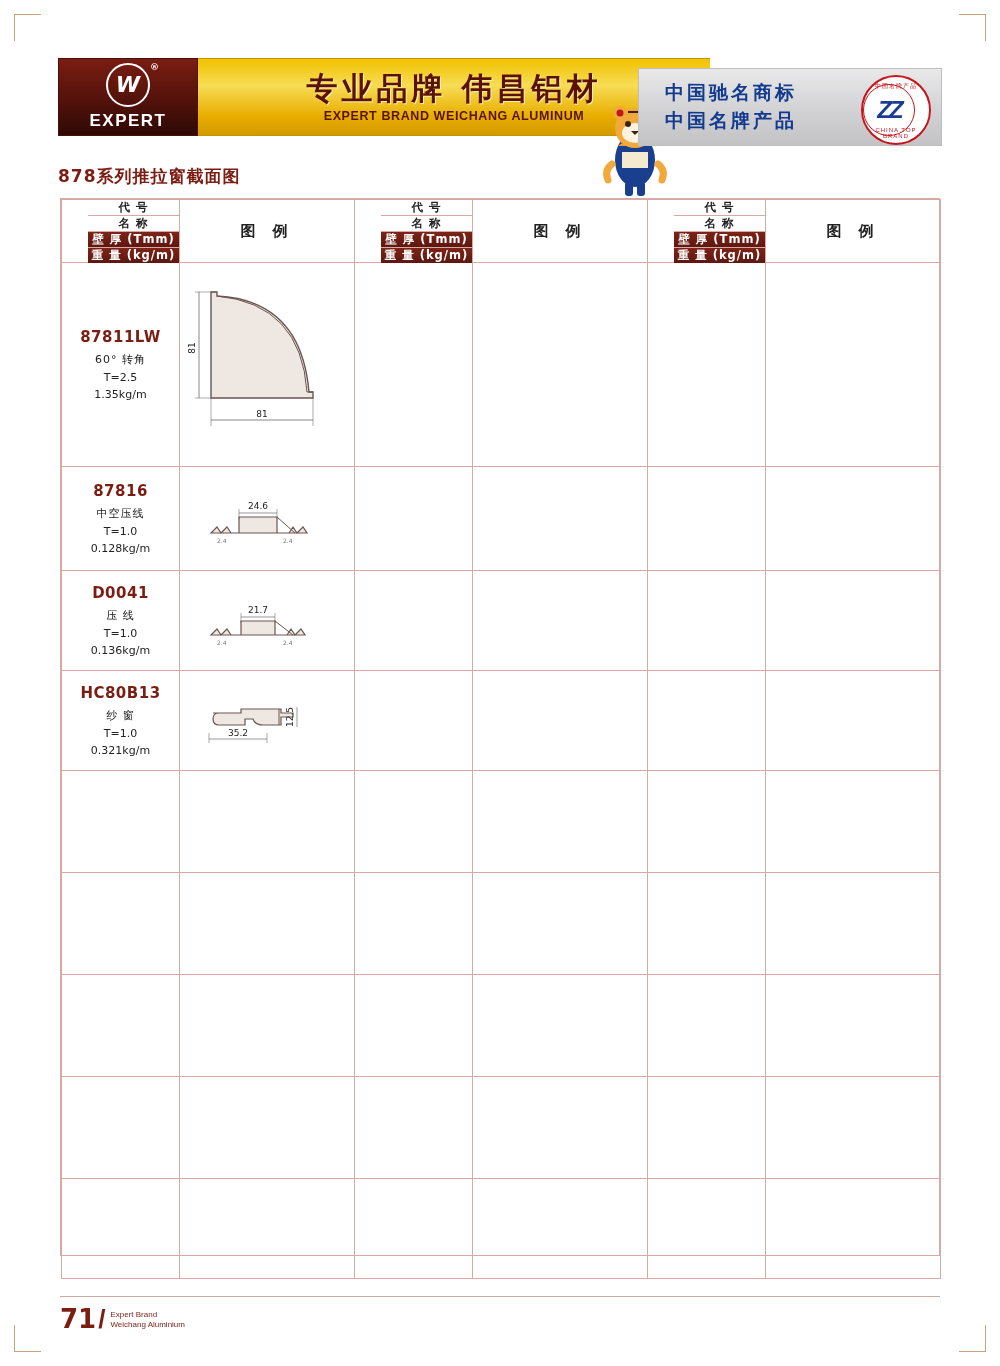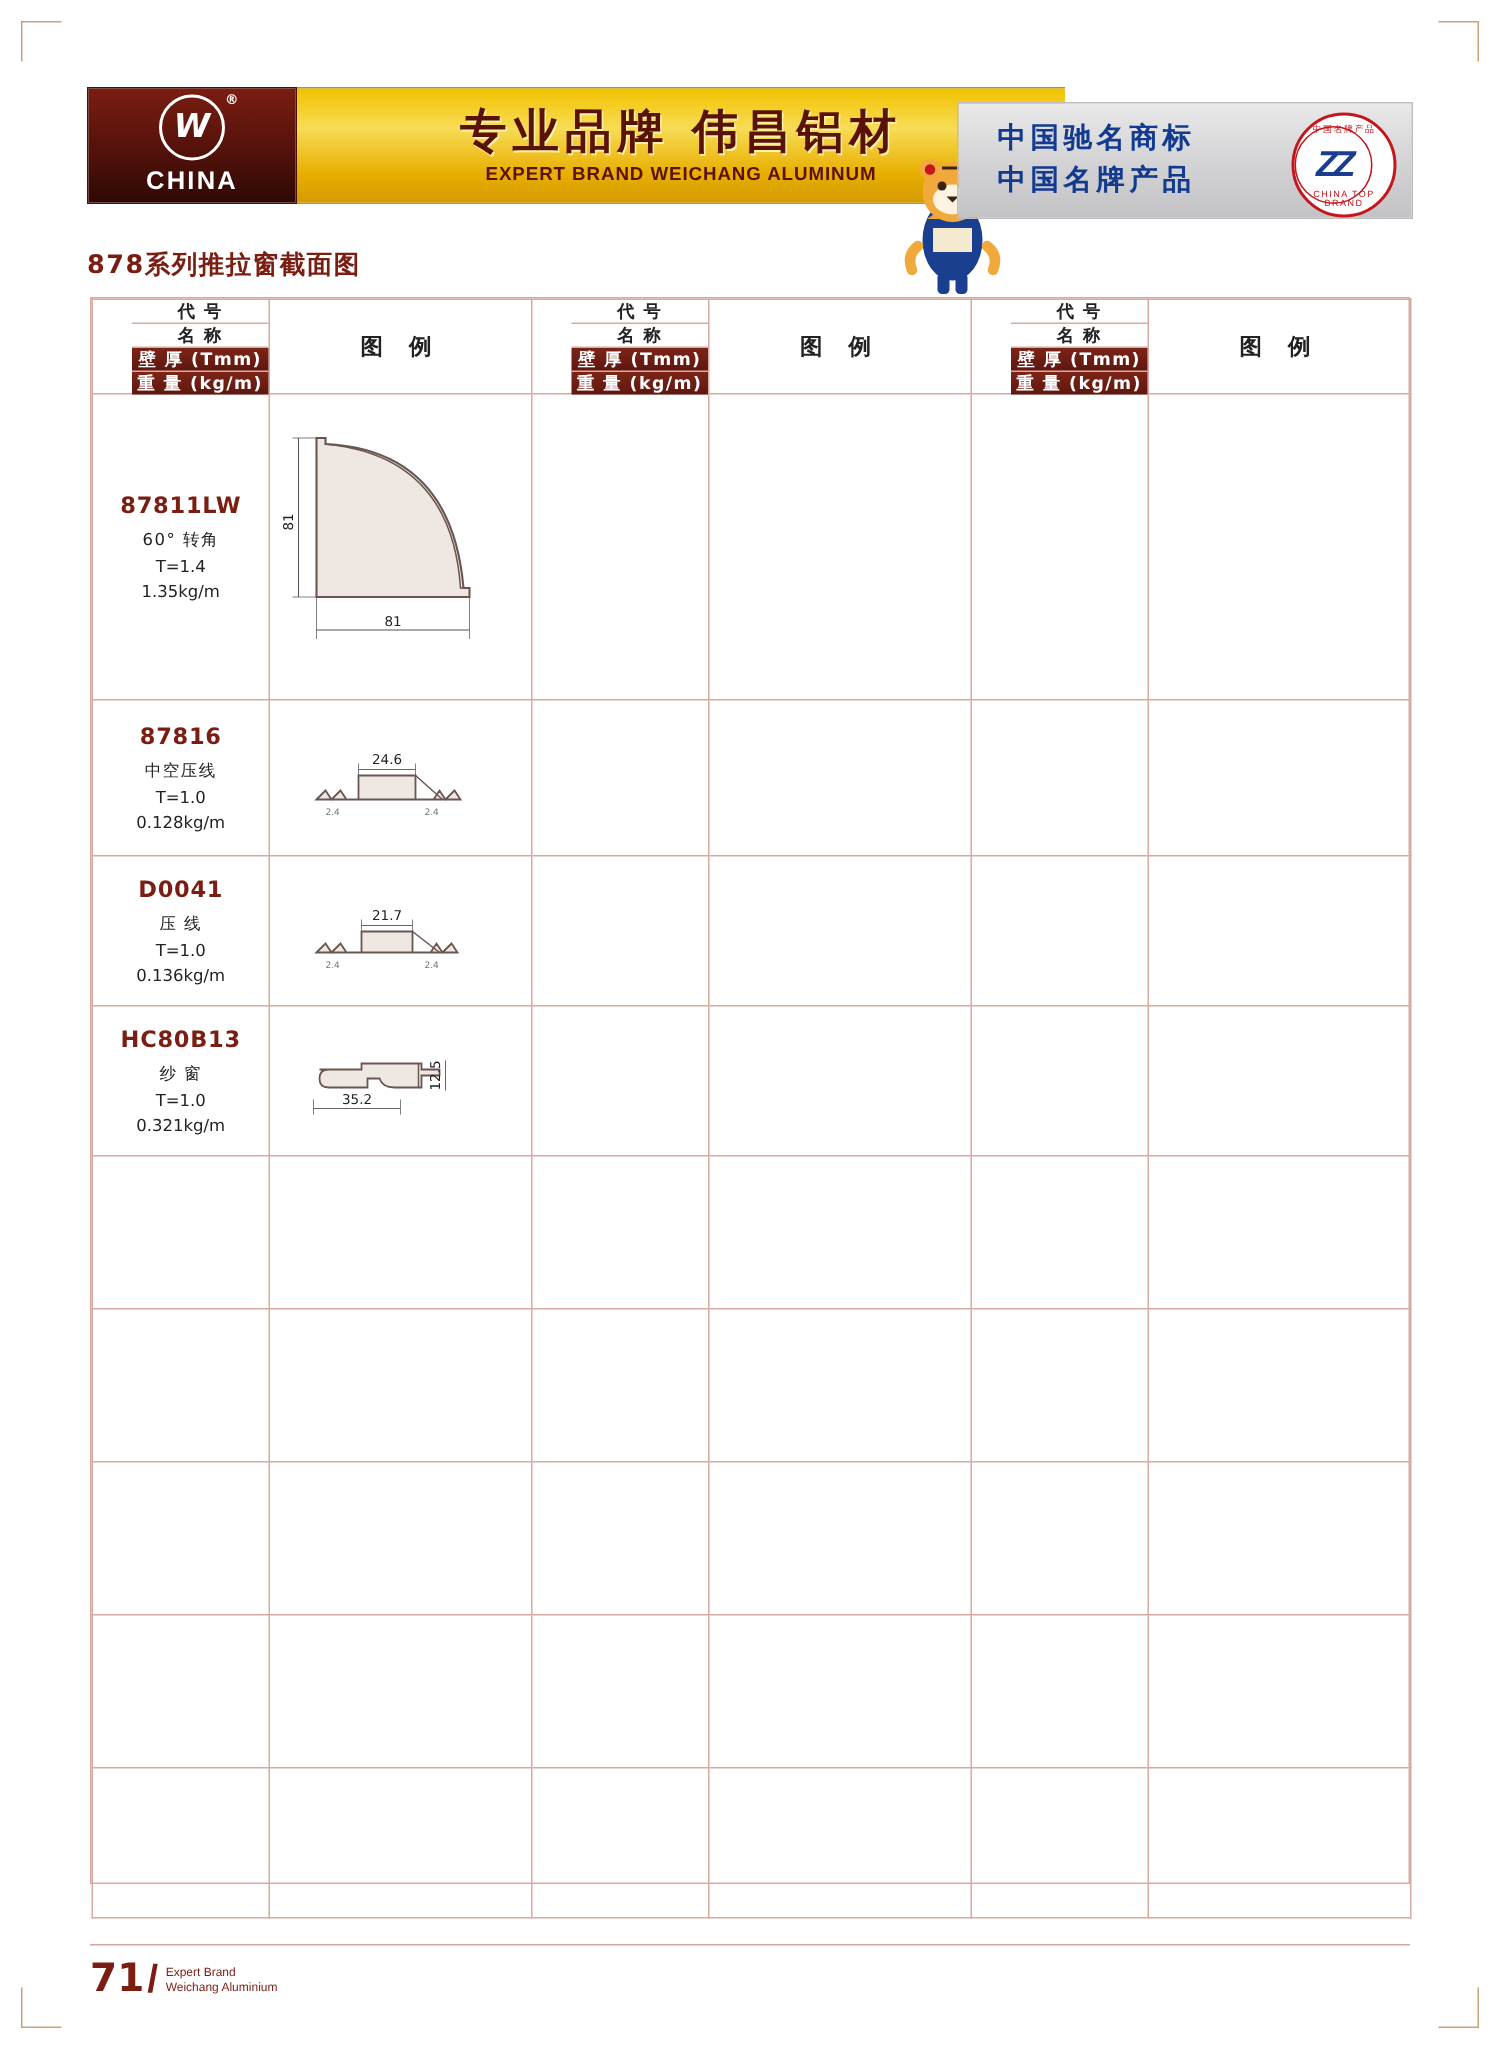--- a/index.html
+++ b/index.html
@@ -186,21 +186,21 @@
   <div class="crop bl"></div>
   <div class="crop br"></div>
 
   <div class="banner">
 
     <div class="logo-box">
       <div class="logo-mark">
         <span>W</span>
         <span class="reg">®</span>
       </div>
-      <div class="logo-text">CHINA</div>
+      <div class="logo-text">EXPERT</div>
     </div>
 
     <div class="gold">
       <div class="cn">专业品牌  伟昌铝材</div>
       <div class="en">EXPERT BRAND WEICHANG ALUMINUM</div>
     </div>
 
     <svg class="mascot" viewBox="0 0 74 98">
       <ellipse cx="37" cy="60" rx="20" ry="27" fill="#1b3f8f"></ellipse>
       <rect x="24" y="52" width="26" height="16" fill="#f5e9cf"></rect>
@@ -278,21 +278,21 @@
             <div class="hdr-row brown">重 量 (kg/m)</div>
           </div>
         </td>
         <td class="hdr-fig">图    例</td>
       </tr>
 
       <tr style="height:204px;">
         <td class="code-cell">
           <div class="code">87811LW</div>
           <div class="name">60°  转角</div>
-          <div class="t">T=1.4</div>
+          <div class="t">T=2.5</div>
           <div class="w">1.35kg/m</div>
         </td>
         <td class="fig-cell">
           <svg width="168" height="190" viewBox="0 0 168 190">
 
             <path d="M28 22 L34 22 L34 26 Q118 30 126 122 L130 122 L130 128 L28 128 Z" fill="#efe7e2" stroke="#6a5650" stroke-width="1.4"></path>
             <path d="M34 26 Q118 34 124 122 L130 122" fill="none" stroke="#6a5650" stroke-width="1"></path>
 
             <line x1="16" y1="22" x2="16" y2="128" stroke="#555" stroke-width="0.7"></line>
             <line x1="12" y1="22" x2="34" y2="22" stroke="#555" stroke-width="0.5"></line>

